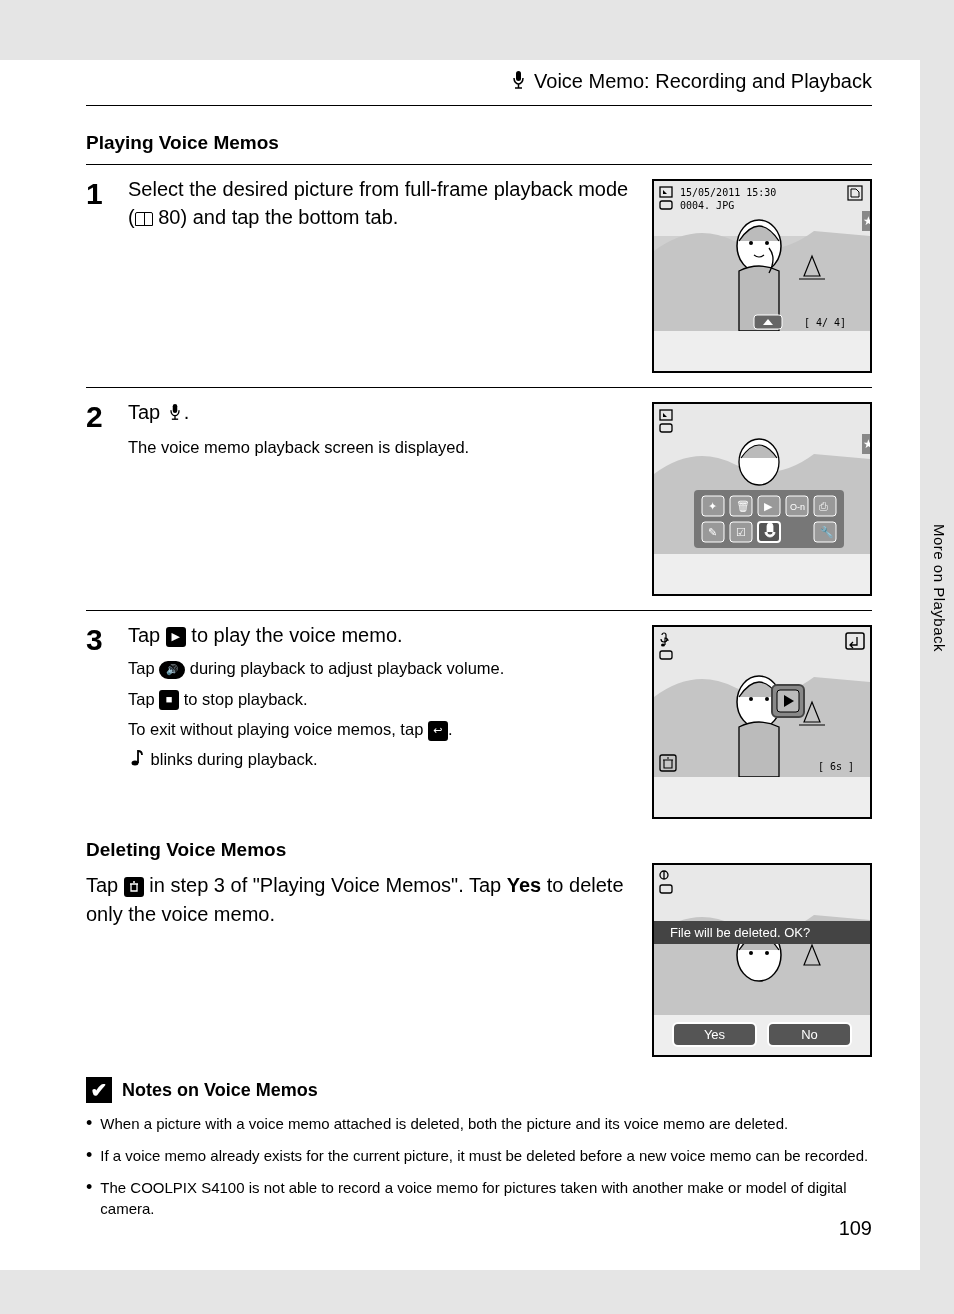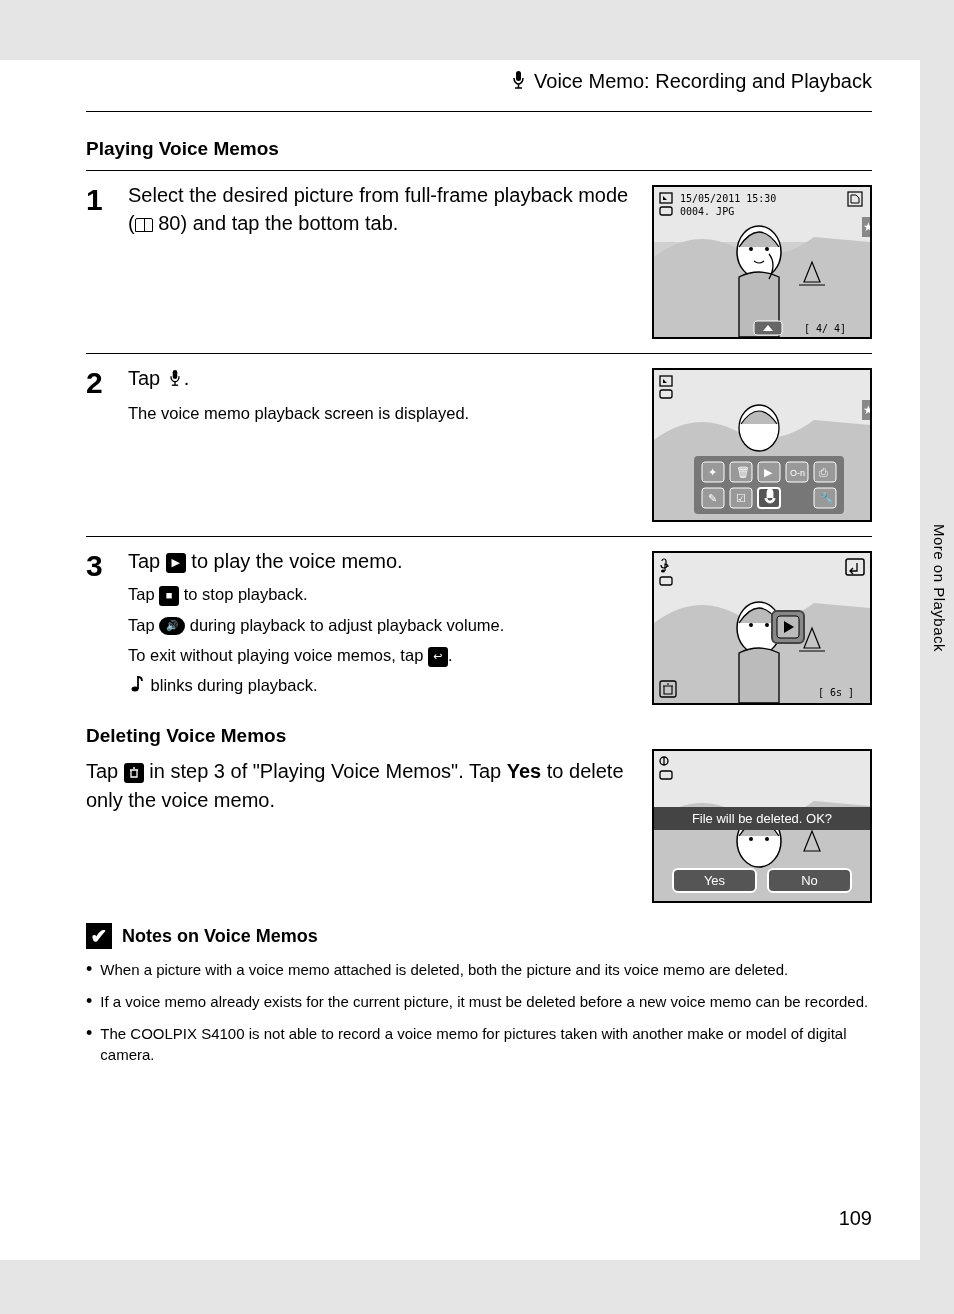--- a/index.html
+++ b/index.html
@@ -15,21 +15,21 @@
   .page {
     background: #fff;
     margin: 0 34px 0 0;
     padding: 10px 48px 40px 86px;
     min-height: 1200px;
     position: relative;
   }
   .header-bar {
     text-align: right;
     font-size: 20px;
-    padding-bottom: 16px;
+    padding-bottom: 10px;
     border-bottom: 1px solid #000;
     margin-bottom: 26px;
     position: relative;
   }
   h2 {
     font-size: 19px;
     font-weight: bold;
     margin-bottom: 10px;
   }
   .intro {
@@ -59,21 +59,21 @@
     margin-bottom: 6px;
   }
   .step-sub {
     font-size: 16.5px;
     line-height: 1.6;
     margin-bottom: 4px;
   }
   .screen {
     flex: none;
     width: 220px;
-    height: 154px;
+    height: 194px;
     border: 2px solid #000;
     background: #eee;
     position: relative;
     overflow: hidden;
     margin-top: 4px;
   }
   .screen svg { display:block; }
   .section2 { margin-top: 20px; }
   .side-tab {
     position: absolute;
@@ -242,24 +242,24 @@
     </div>
   </div>
 
   <div class="step-block">
     <div class="step-num">3</div>
     <div class="step-body">
       <p class="step-title">
         <span>Tap </span><span class="icon-box">▶</span><span> to play the voice memo.</span>
       </p>
       <p class="step-sub">
+        <span>Tap </span><span class="icon-pill">🔊</span><span> during playback to adjust playback volume.</span>
+      </p>
+      <p class="step-sub">
         <span>Tap </span><span class="icon-box">■</span><span> to stop playback.</span>
-      </p>
-      <p class="step-sub">
-        <span>Tap </span><span class="icon-pill">🔊</span><span> during playback to adjust playback volume.</span>
       </p>
       <p class="step-sub">
         <span>To exit without playing voice memos, tap </span><span class="icon-box">↩</span><span>.</span>
       </p>
       <p class="step-sub">
         <span class="icon-inline"><svg width="14" height="18" viewBox="0 0 14 18">
               <ellipse cx="5" cy="14" rx="3.5" ry="2.5" fill="#000"></ellipse>
               <path d="M8 14 V2 q4 0 4 4" fill="none" stroke="#000" stroke-width="1.8"></path>
             </svg></span><span> blinks during playback.</span>
       </p>
@@ -311,21 +311,21 @@
         <path d="M0 70 Q40 40 80 60 T160 50 L216 55 V150 H0 Z" fill="#c5c5c5"></path>
         <ellipse cx="105" cy="90" rx="22" ry="26" fill="#fff" stroke="#000" stroke-width="1.5"></ellipse>
         <path d="M85 85 q20 -30 40 0" fill="#bbb" stroke="#000" stroke-width="1.3"></path>
         <circle cx="97" cy="88" r="2" fill="#000"></circle>
           <circle cx="113" cy="88" r="2" fill="#000"></circle>
         <path d="M150 100 l8 -20 l8 20 z" stroke="#000" fill="none" stroke-width="1.2"></path>
         <circle cx="10" cy="10" r="4" fill="none" stroke="#000" stroke-width="1.3"></circle>
           <line x1="10" y1="6" x2="10" y2="14" stroke="#000" stroke-width="1.3"></line>
         <rect x="6" y="20" width="12" height="8" rx="2" fill="none" stroke="#000" stroke-width="1.3"></rect>
       </svg>
-      <div style="position:absolute; left:0; right:0; top:56px; background:#444; color:#fff; font-size:13px; text-align:center; padding:4px 16px;">File will be deleted. OK?</div>
+      <div style="position:absolute; left:0; right:0; top:56px; background:#444; color:#fff; font-size:13px; padding:4px 16px;">File will be deleted. OK?</div>
       <div style="position:absolute; left:18px; right:18px; bottom:8px; display:flex; gap:10px;">
         <div class="dialog-btn">Yes</div>
         <div class="dialog-btn">No</div>
       </div>
     </div>
   </div>
 
   <div class="notes-head">
     <span class="check-badge">✔</span>
     <span class="notes-title">Notes on Voice Memos</span>

